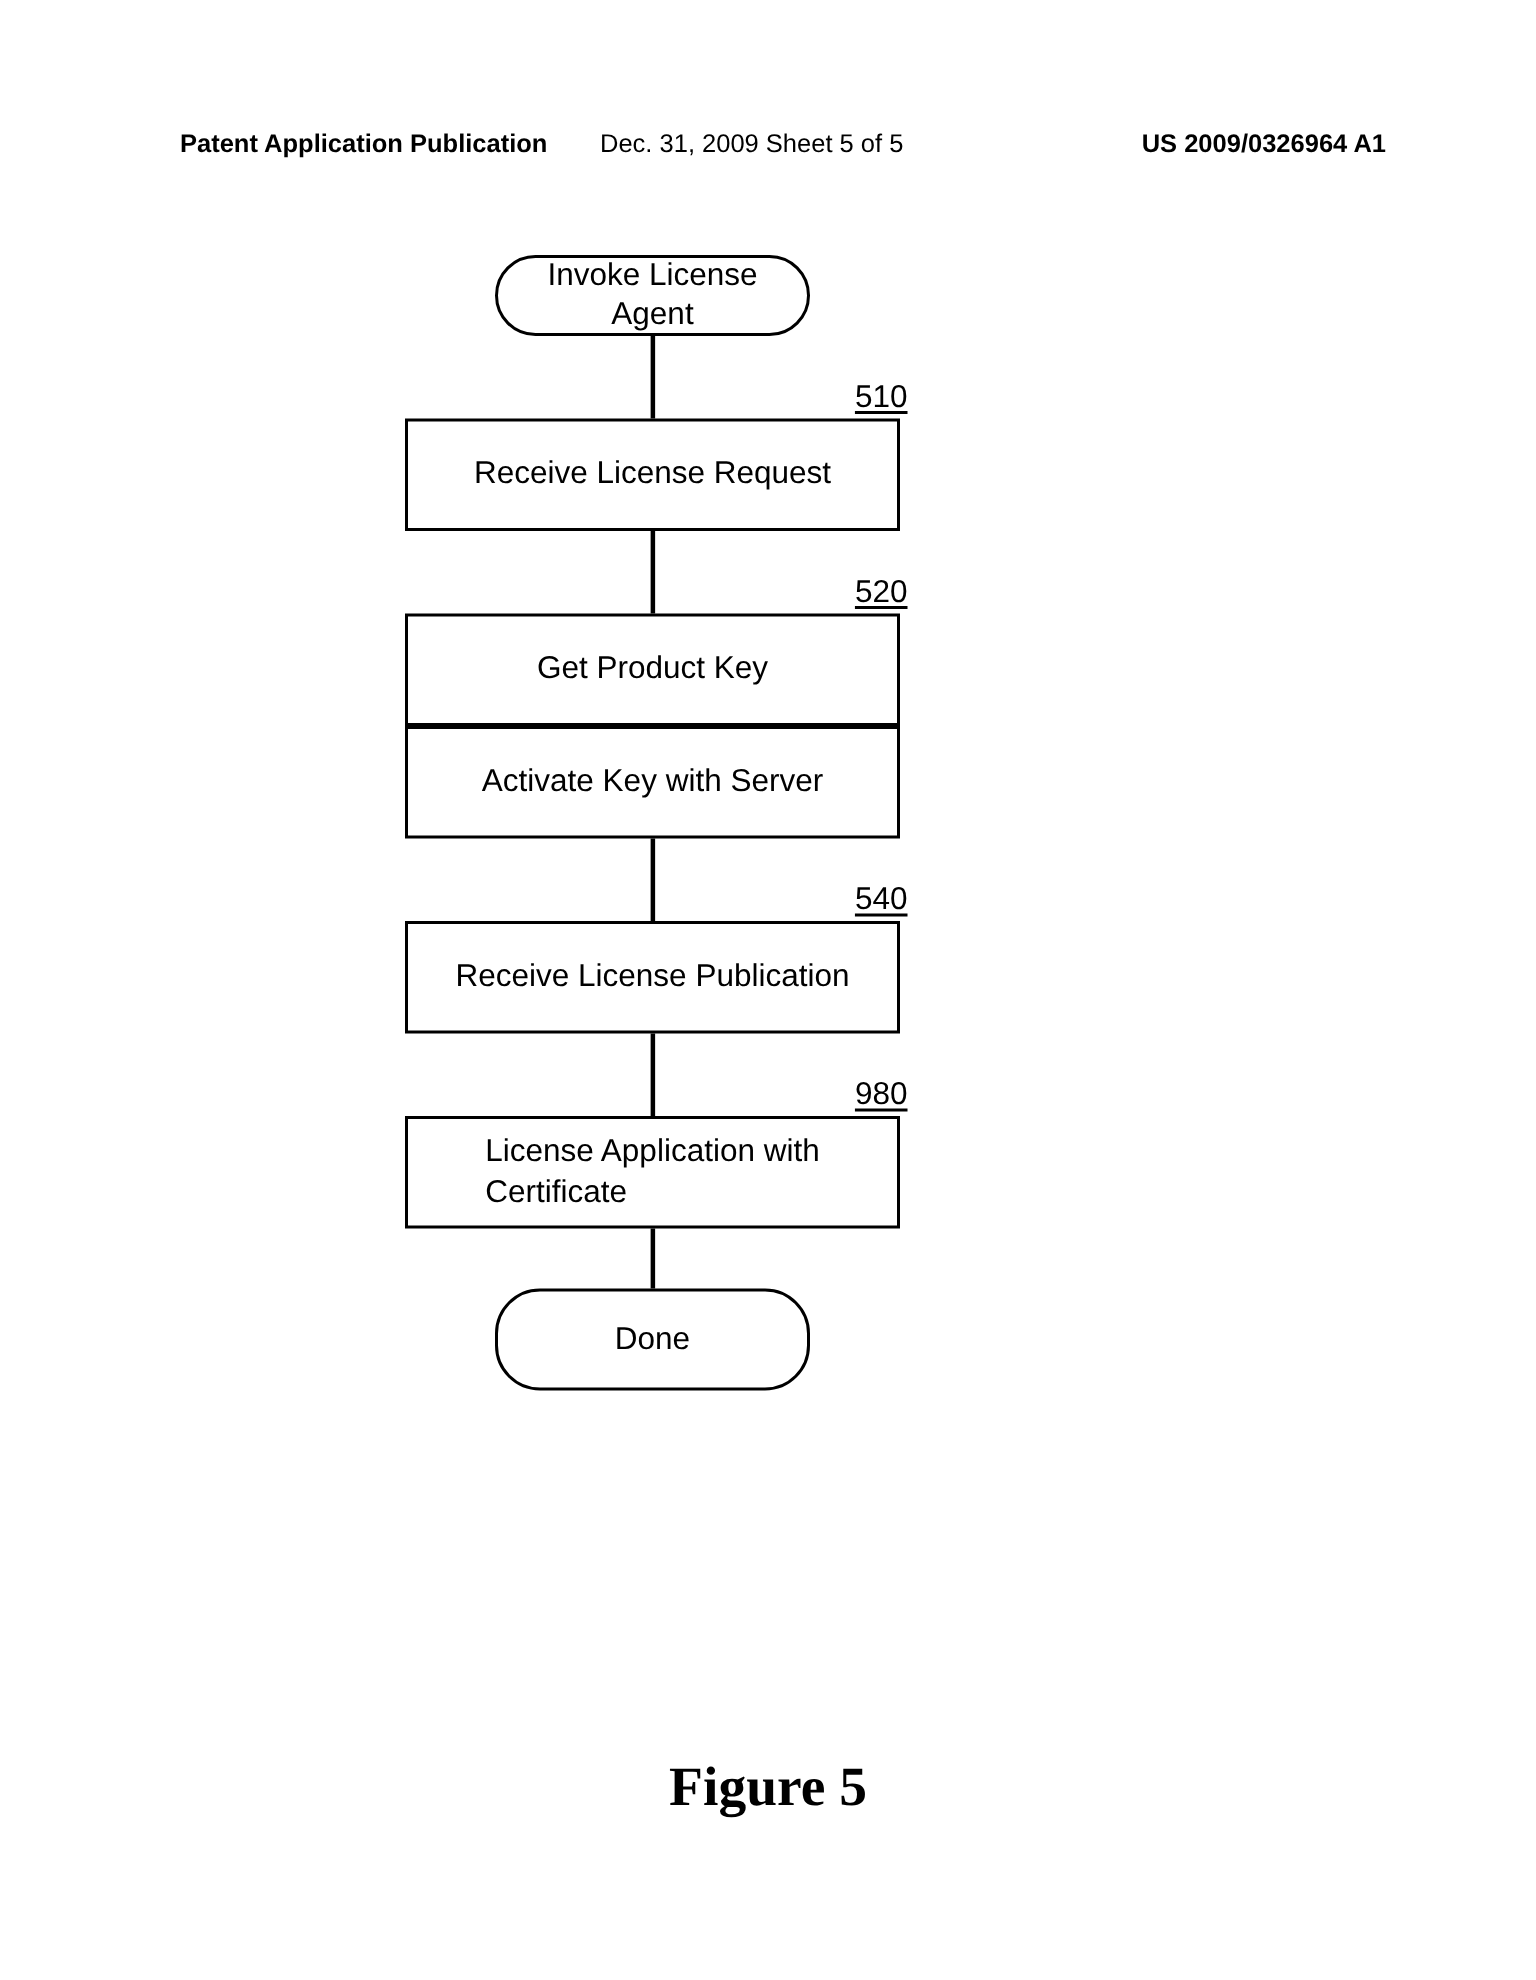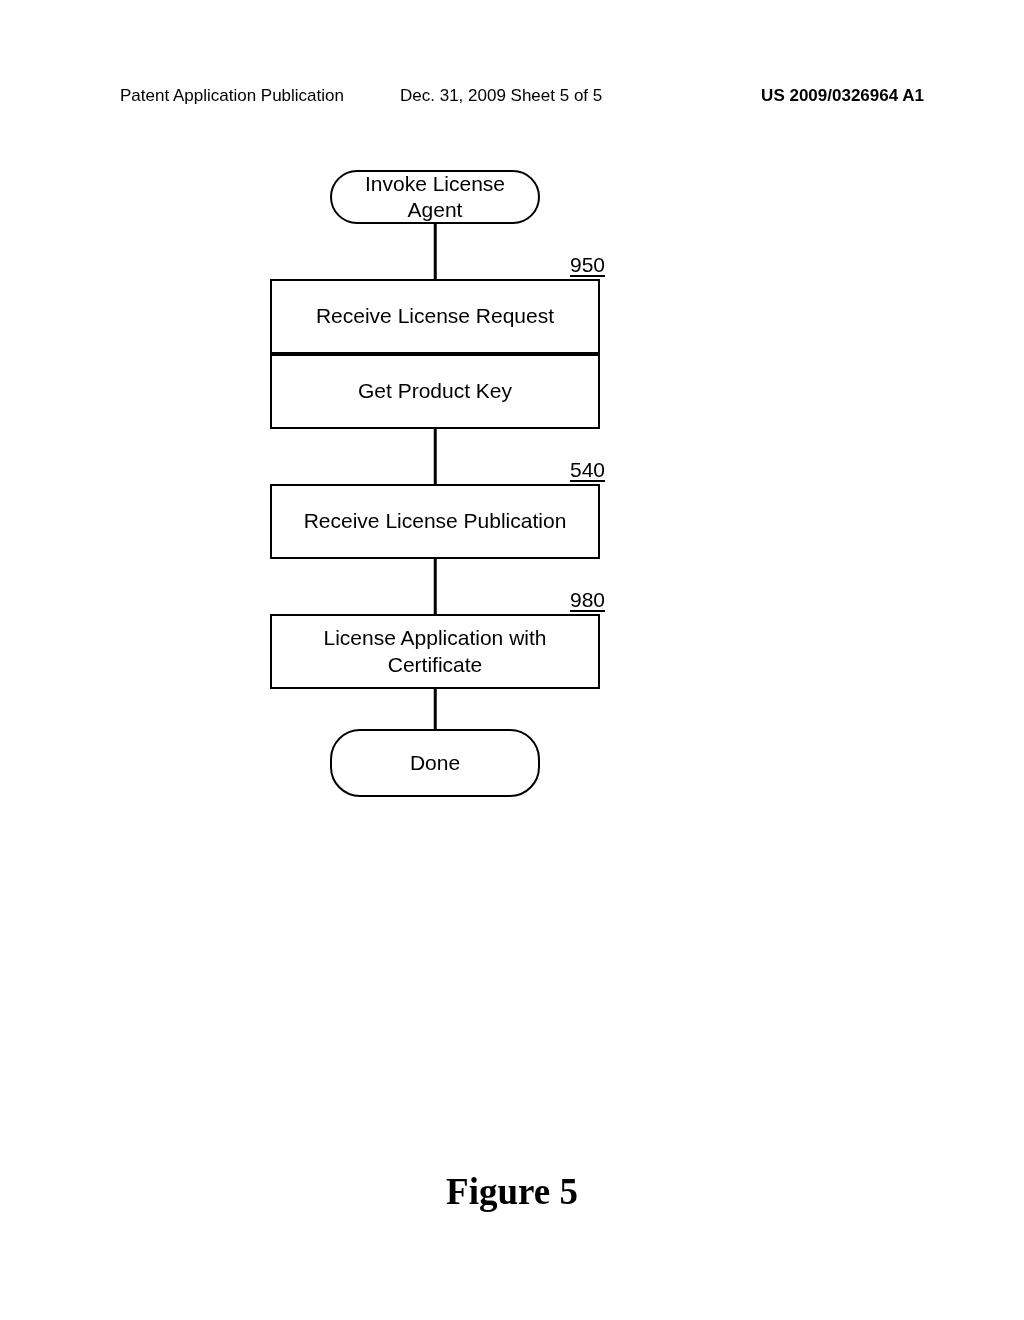--- a/index.html
+++ b/index.html
@@ -18,21 +18,21 @@
       position: absolute;
       top: 86px;
       left: 0;
       right: 0;
       display: flex;
       justify-content: space-between;
       padding: 0 100px 0 120px;
       font-size: 17px;
     }
     .header-left {
-      font-weight: normal;
+      font-weight: bold;
     }
     .header-center {
       position: absolute;
       left: 400px;
     }
     .header-right {
       font-weight: bold;
     }
     .flowchart {
       position: absolute;
@@ -64,21 +64,20 @@
       font-size: 21px;
       margin: 0 auto;
     }
     .process {
       width: 330px;
       height: 75px;
       border: 2.5px solid black;
       display: flex;
       align-items: center;
       justify-content: center;
-      text-align: center;
       font-size: 21px;
       line-height: 1.25;
     }
     .connector-wrap {
       position: relative;
       height: 55px;
     }
     .connector-last {
       position: relative;
       height: 40px;
@@ -122,30 +121,37 @@
 
 <div class="flowchart">
 
   <div class="terminal">
     <span style="white-space: pre-line;">Invoke License
 Agent</span>
   </div>
 
   <div class="connector-wrap">
     <div class="vline"></div>
-    <div class="ref-label">950</div>
+    <div class="ref-label">510</div>
   </div>
   <div class="process">
     <span style="white-space: pre-line;">Receive License Request</span>
   </div>
 
+  <div class="connector-wrap">
+    <div class="vline"></div>
+    <div class="ref-label">520</div>
+  </div>
   <div class="process">
     <span style="white-space: pre-line;">Get Product Key</span>
   </div>
 
+  <div class="process">
+    <span style="white-space: pre-line;">Activate Key with Server</span>
+  </div>
 
   <div class="connector-wrap">
     <div class="vline"></div>
     <div class="ref-label">540</div>
   </div>
   <div class="process">
     <span style="white-space: pre-line;">Receive License Publication</span>
   </div>
 
   <div class="connector-wrap">

